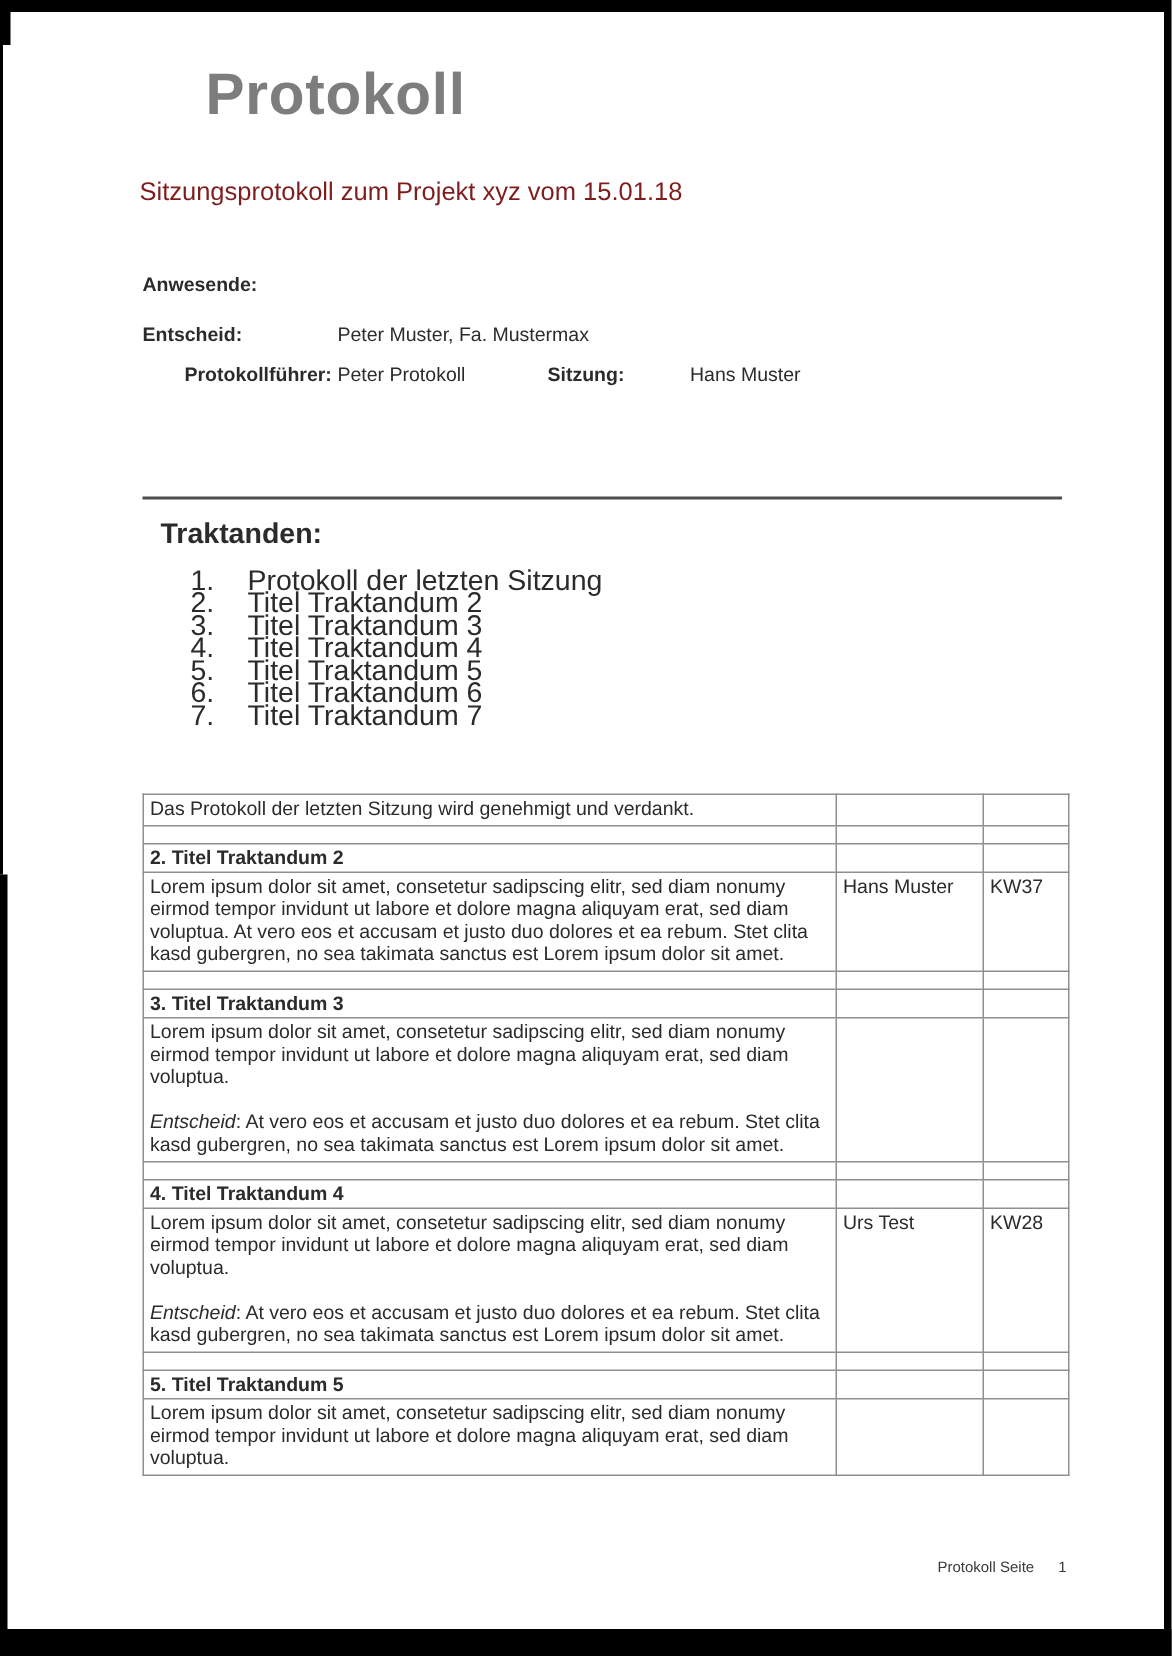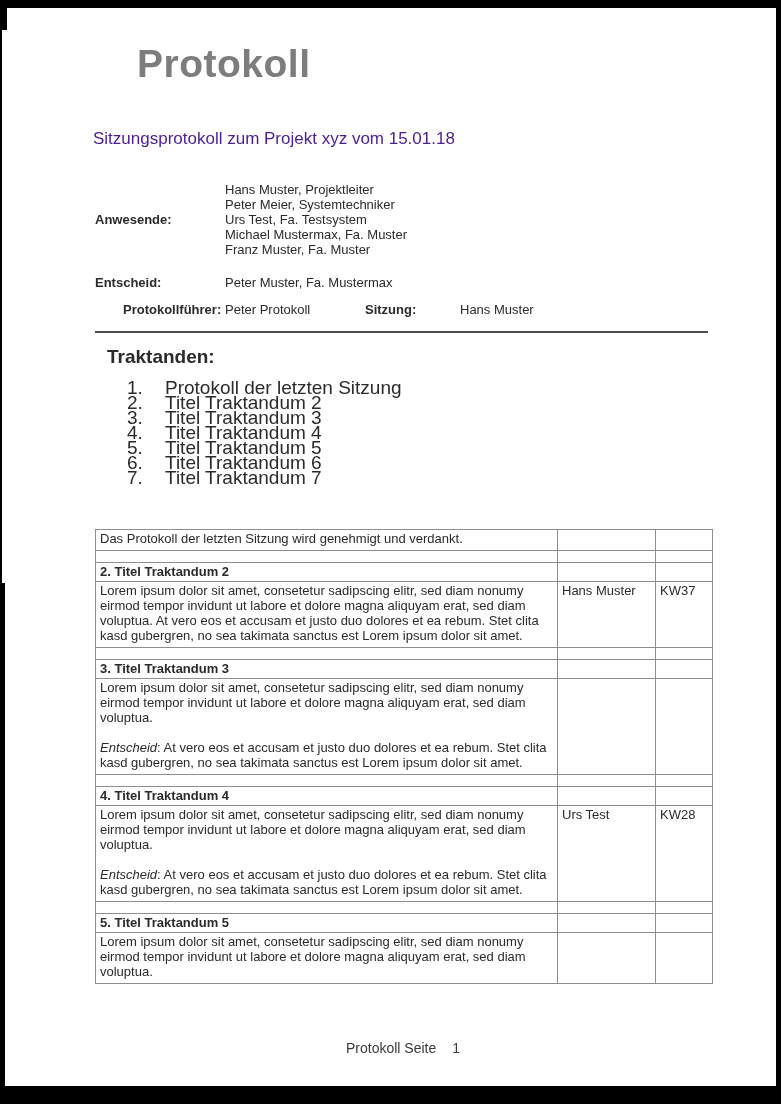--- a/index.html
+++ b/index.html
@@ -21,22 +21,22 @@
   .frame-right  { left: 776px; top: 8px; width: 5px; height: 1096px; }
   .frame-bottom { left: 0; top: 1086px; width: 781px; height: 18px; }
 
   .doc-title {
     position: absolute; left: 109px; top: 42px;
     font-size: 39px; font-weight: bold; color: #7d7d7d;
     letter-spacing: 0.5px;
     margin-left: 28px;
   }
   .doc-subtitle {
-    position: absolute; left: 93px; top: 129px;
-    font-size: 17px; color: #4c1d95;
+    position: absolute; left: 93px; top: 118px;
+    font-size: 17px; color: #7f1d1d;
   }
 
   .meta { position: absolute; left: 95px; top: 182px; width: 616px; font-size: 13px; line-height: 15px; }
   .meta-row { display: flex; align-items: center; }
   .meta-label { width: 130px; font-weight: bold; flex: 0 0 130px; }
   .meta-value { flex: 1; }
   .meta-row.second { margin-top: 18px; }
   .meta-grid { display: flex; margin-top: 12px; }
   .meta-grid .meta-label { flex: 0 0 130px; padding-left: 28px; }
   .meta-grid .v1 { flex: 0 0 140px; }
@@ -70,21 +70,21 @@
   td.c3 { width: 57px; }
   tr.heading-row td { font-weight: bold; height: 18px; }
   tr.heading-row td.c2, tr.heading-row td.c3 { font-weight: normal; }
   tr.spacer-row td { height: 12px; padding: 0; }
   tr.body-row td.c1 { padding-bottom: 4px; }
   .para + .para { margin-top: 15px; }
   .lead-i { font-style: italic; }
 
   .footer {
     position: absolute; left: 95px; top: 1040px; width: 616px;
-    text-align: center; font-size: 14px; color: #3a3a3a;
+    text-align: right; font-size: 10px; color: #3a3a3a;
   }
   .footer .page-num { display: inline-block; margin-left: 16px; }
 </style>
 </head>
 <body>
 
 <div class="page">
 
   <div class="frame frame-top"></div>
   <div class="frame frame-left-thin"></div>
@@ -92,27 +92,20 @@
   <div class="frame frame-left-thick"></div>
   <div class="frame frame-right"></div>
   <div class="frame frame-bottom"></div>
 
   <div class="doc-title">Protokoll</div>
   <div class="doc-subtitle">Sitzungsprotokoll zum Projekt xyz vom 15.01.18</div>
 
   <div class="meta">
     <div class="meta-row">
       <div class="meta-label">Anwesende:</div>
-      <div class="meta-value" id="anwesende-list">
-          <div class="attendee-line">Hans Muster, Projektleiter</div>
-          <div class="attendee-line">Peter Meier, Systemtechniker</div>
-          <div class="attendee-line">Urs Test, Fa. Testsystem</div>
-          <div class="attendee-line">Michael Mustermax, Fa. Muster</div>
-          <div class="attendee-line">Franz Muster, Fa. Muster</div>
-        </div>
     </div>
     <div class="meta-row second">
       <div class="meta-label">Entscheid:</div>
       <div class="meta-value">Peter Muster, Fa. Mustermax</div>
     </div>
     <div class="meta-grid">
       <div class="meta-label">Protokollführer:</div>
       <div class="v1">Peter Protokoll</div>
       <div class="l2">Sitzung:</div>
       <div class="v2">Hans Muster</div>

